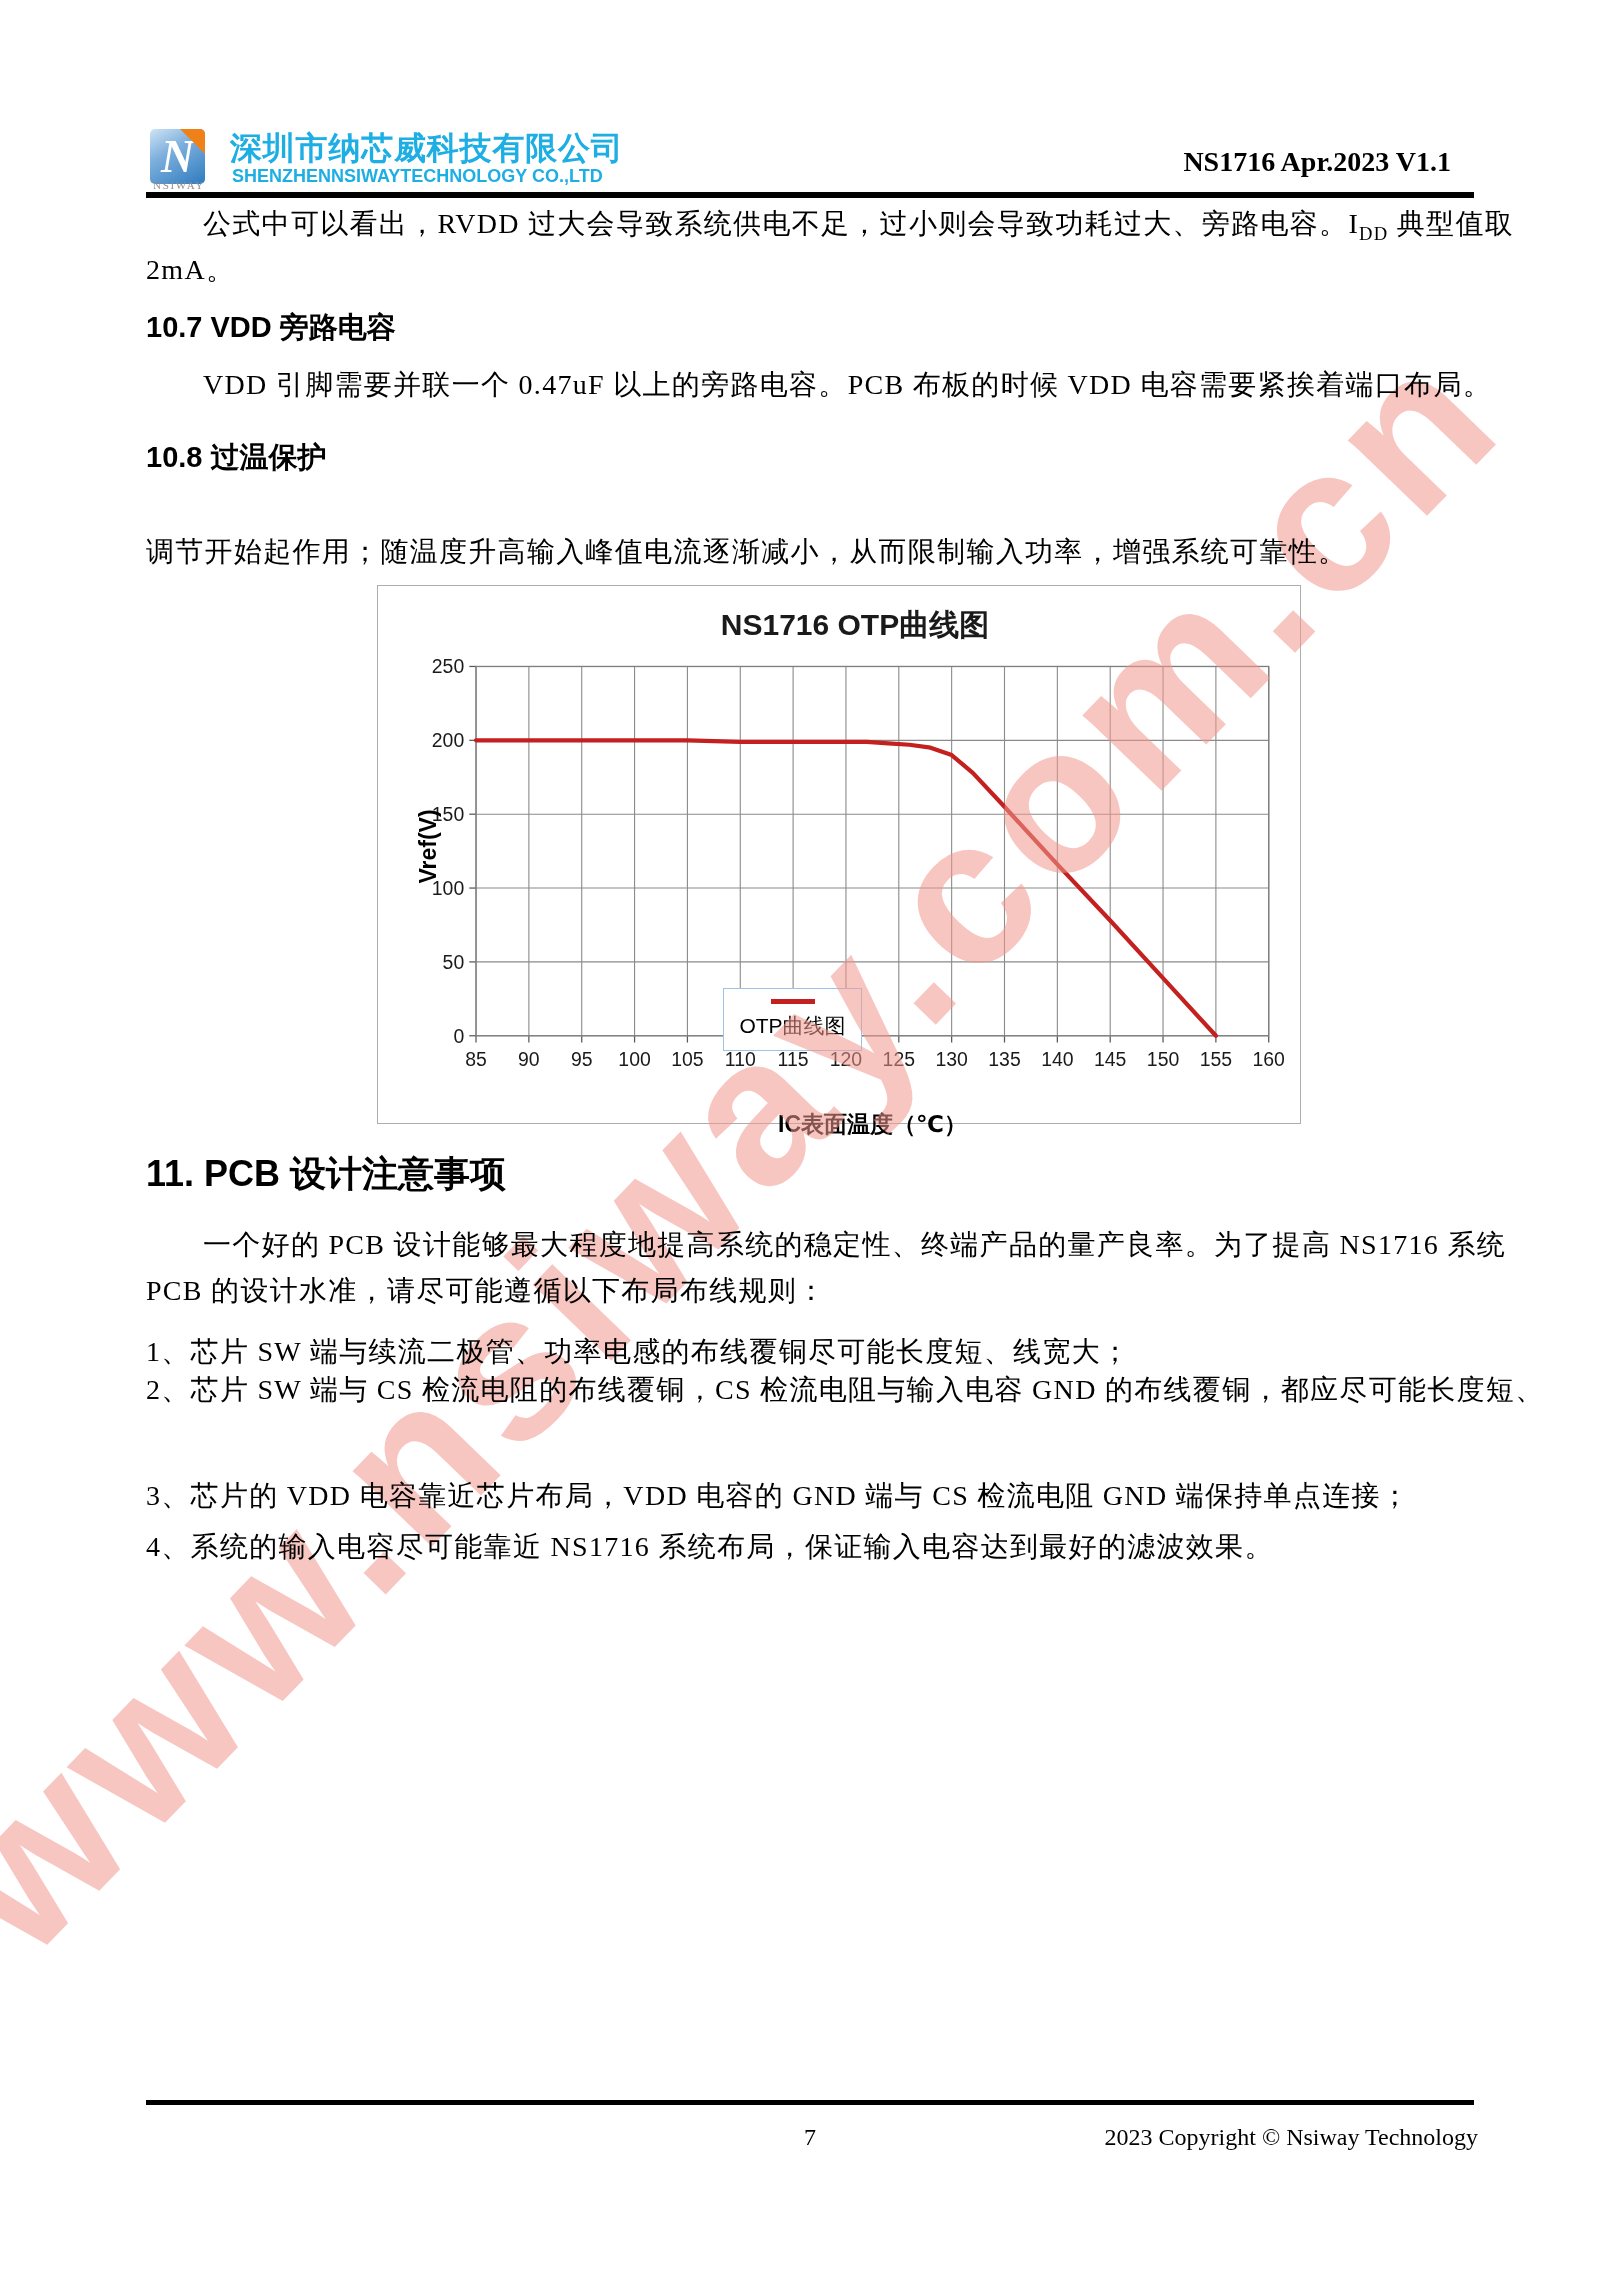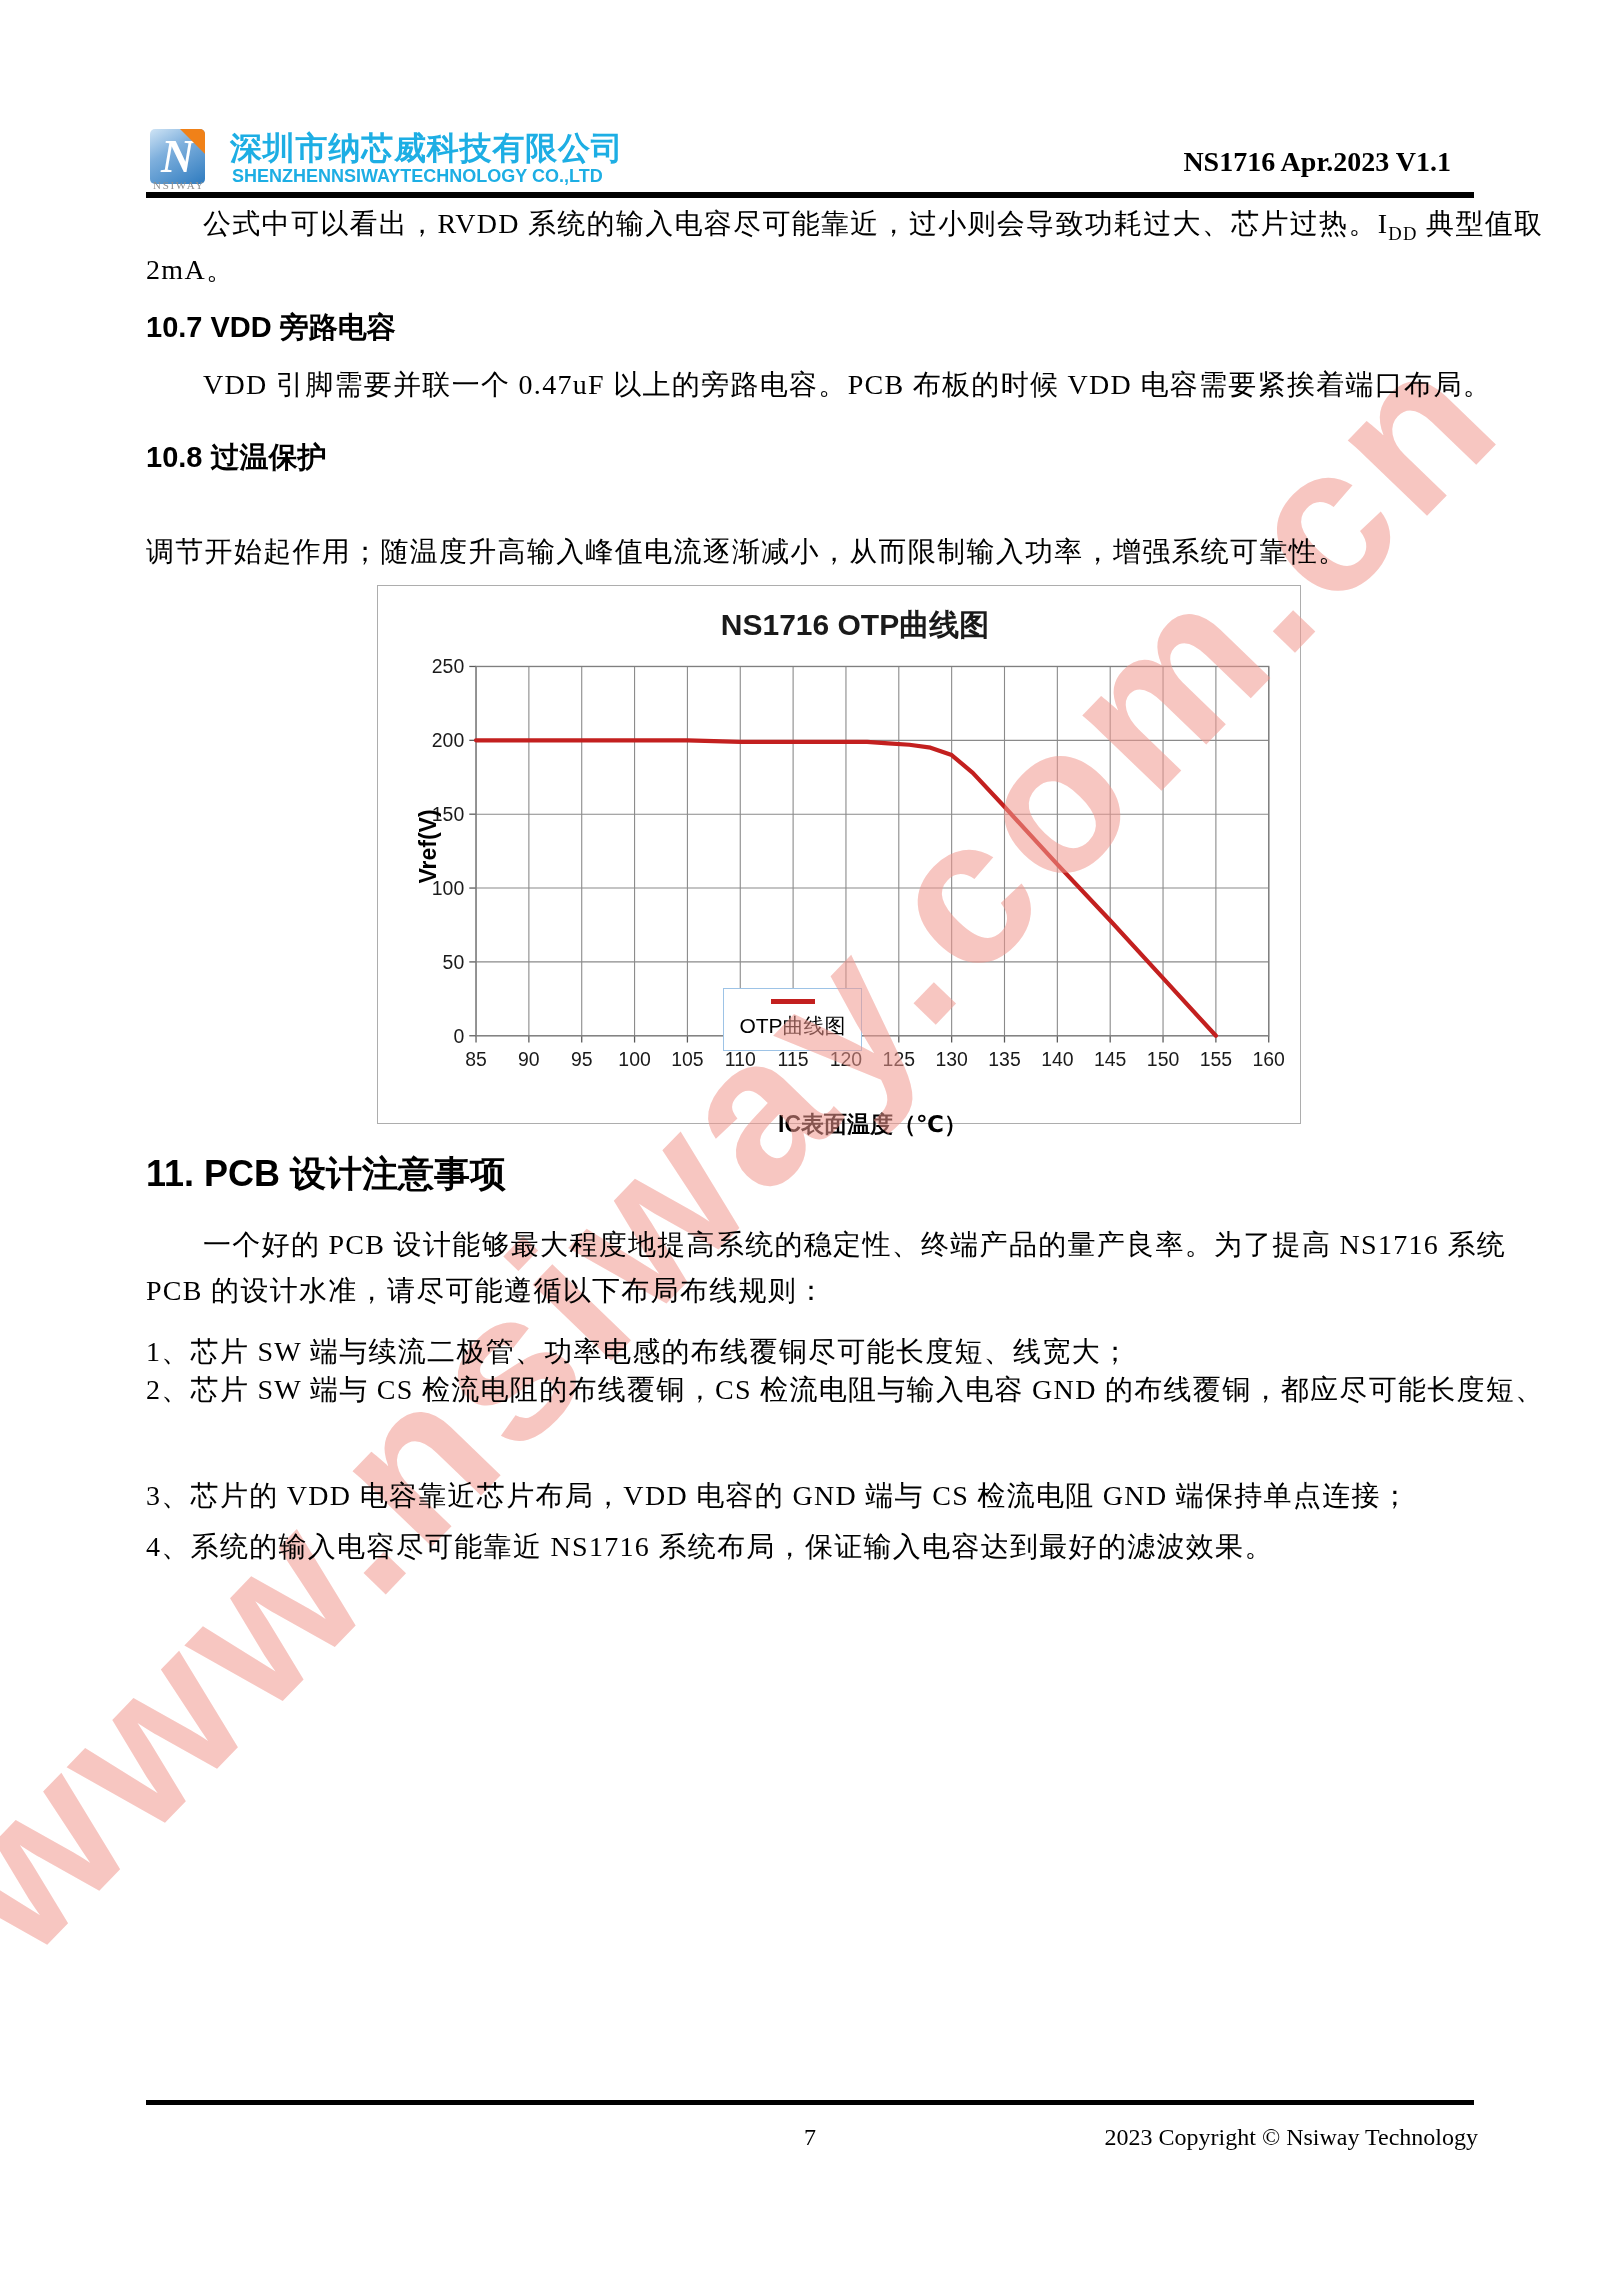--- a/index.html
+++ b/index.html
@@ -67,21 +67,21 @@
     <span class="logo-n">N</span>
     <span class="logo-orange"></span>
   </div>
   <div class="logo-text z-txt">NSIWAY</div>
   <div class="company-cn z-txt">深圳市纳芯威科技有限公司</div>
   <div class="company-en z-txt">SHENZHENNSIWAYTECHNOLOGY CO.,LTD</div>
   <div class="doc-title z-txt">NS1716 Apr.2023 V1.1</div>
   <div class="header-rule z-txt"></div>
 
   <div class="line indent z-txt" style="top:197px;">
-    <span>公式中可以看出，RVDD 系统的输入电容尽可能靠近，过小则会导致功耗过大、芯片过热。I</span><sub>DD</sub><span> 典型值取</span>
+    <span>公式中可以看出，RVDD 过大会导致系统供电不足，过小则会导致功耗过大、旁路电容。I</span><sub>DD</sub><span> 典型值取</span>
   </div>
   <div class="line z-txt" style="top:243px;">2mA。</div>
 
   <div class="h2 z-txt" style="top:309px;">10.7 VDD 旁路电容</div>
   <div class="line indent z-txt" style="top:358px;">VDD 引脚需要并联一个 0.47uF 以上的旁路电容。PCB 布板的时候 VDD 电容需要紧挨着端口布局。</div>
 
   <div class="h2 z-txt" style="top:439px;">10.8  过温保护</div>
   <div class="line z-txt" style="top:525px;">调节开始起作用；随温度升高输入峰值电流逐渐减小，从而限制输入功率，增强系统可靠性。</div>
 
   <div class="figure z-fig">

